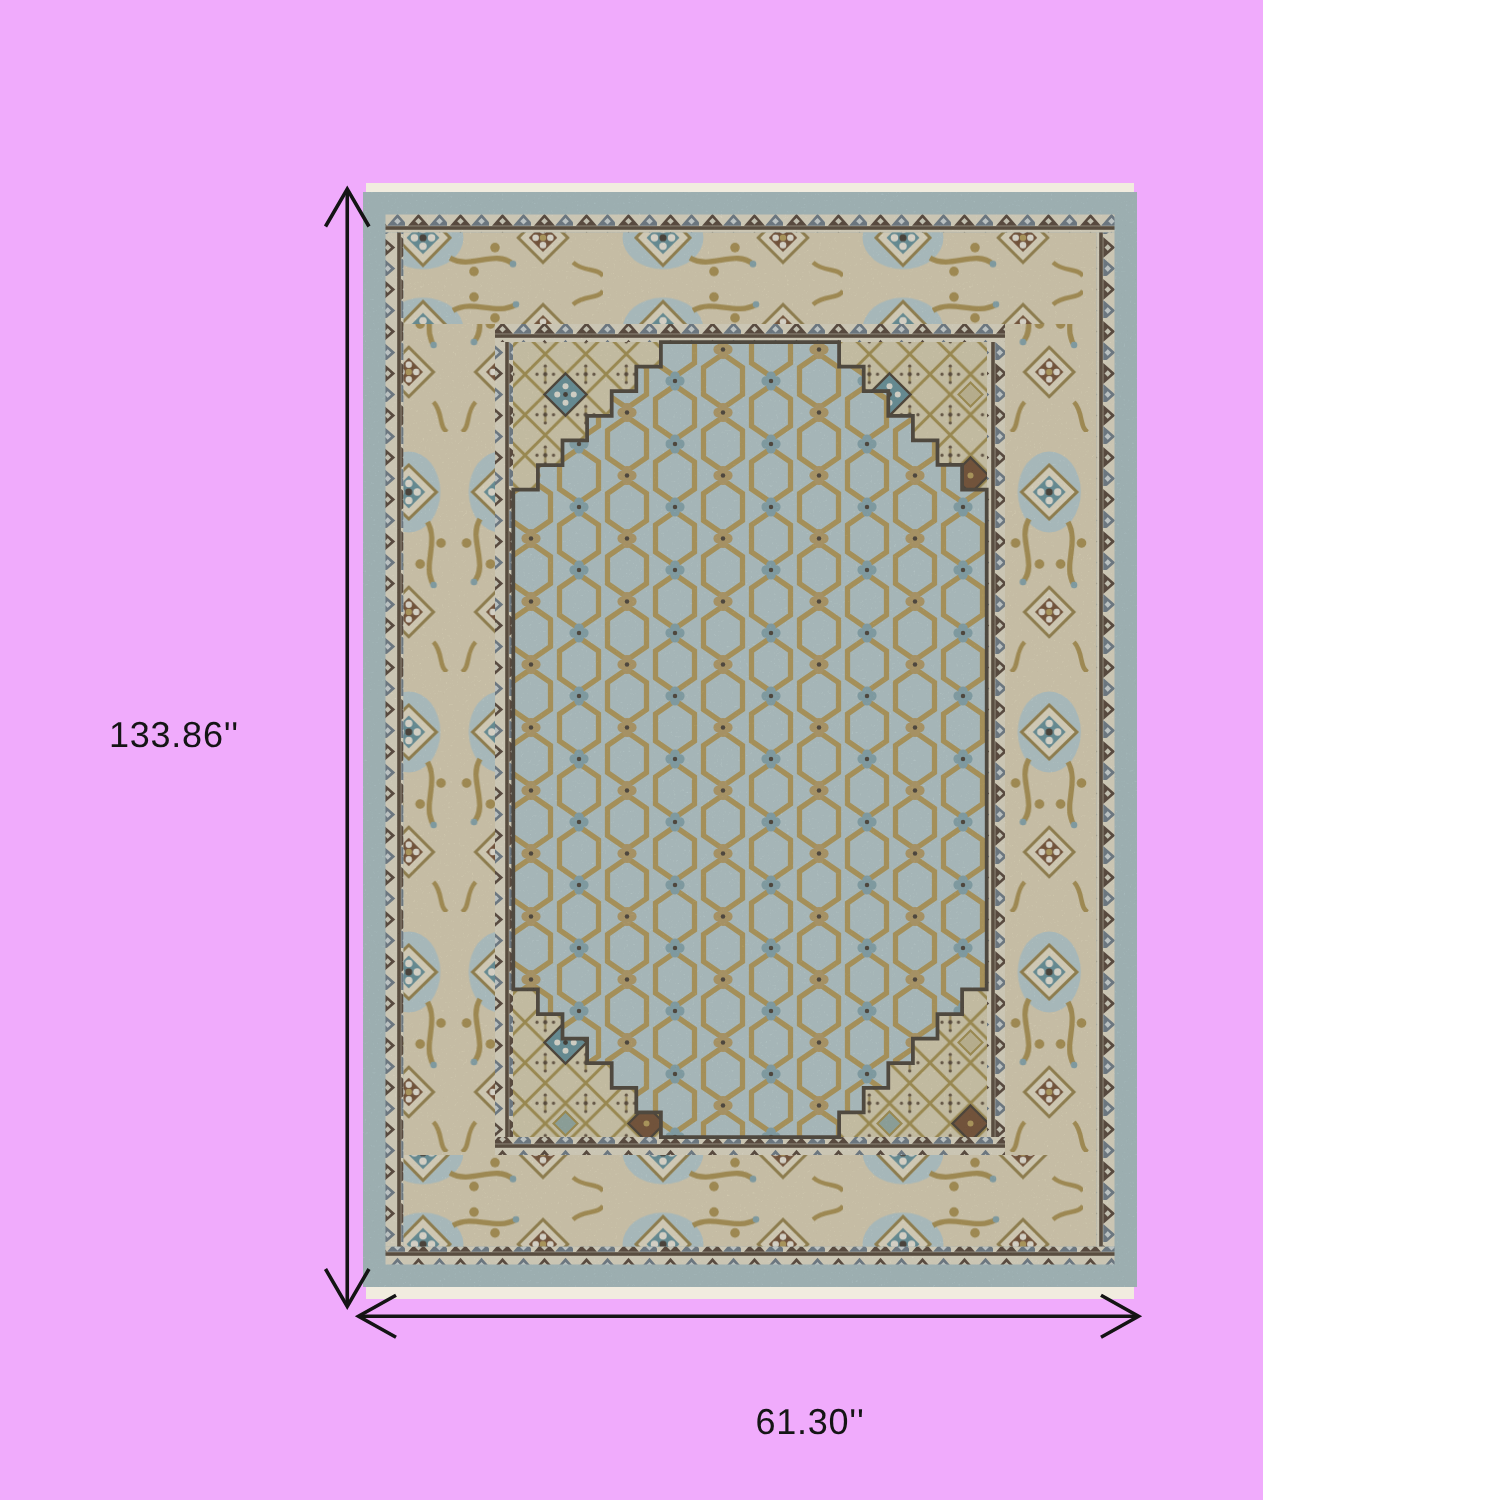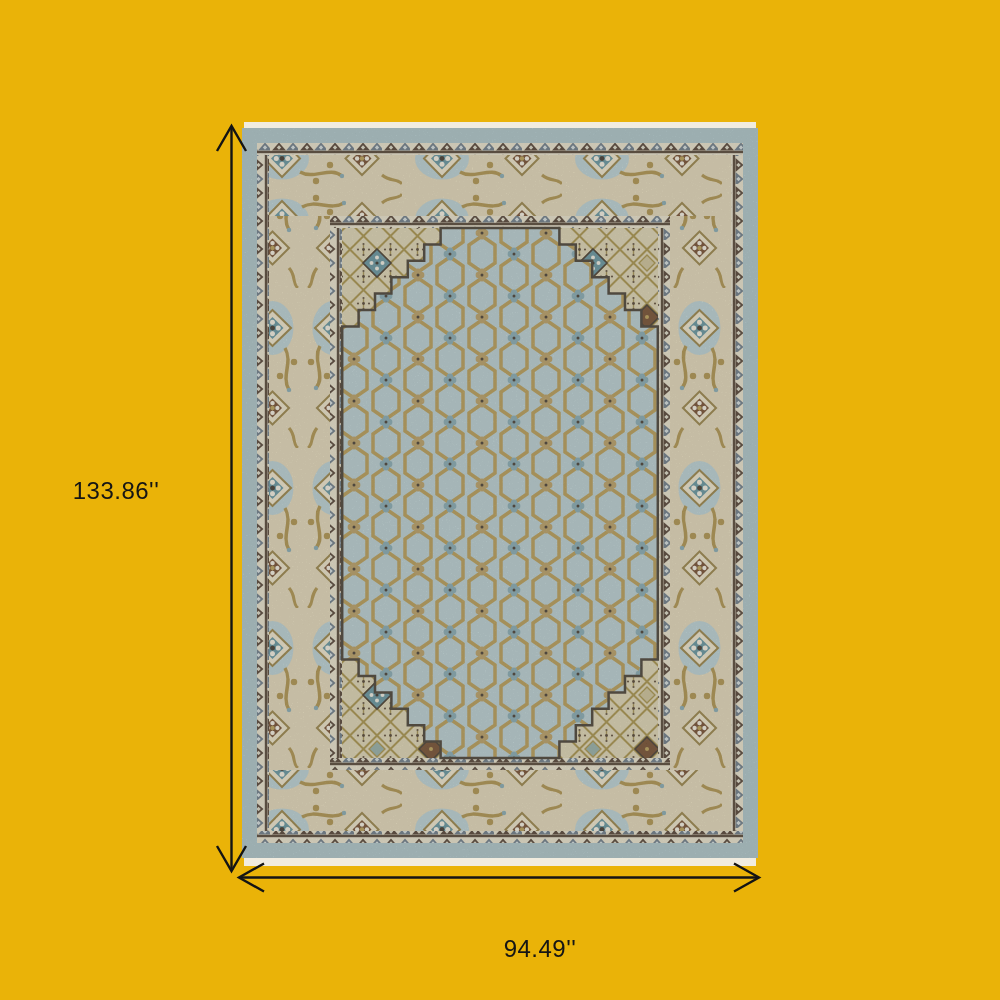--- a/index.html
+++ b/index.html
@@ -3,23 +3,23 @@
 <meta charset="utf-8">
 <style>
   html, body {
     margin: 0;
     padding: 0;
     background: #ffffff;
     font-family: "Liberation Sans", "DejaVu Sans", sans-serif;
   }
   .stage {
     position: relative;
-    width: 1000px;
+    width: 842px;
     height: 1000px;
-    background: #eab308;
+    background: #f0abfc;
     overflow: hidden;
   }
   .stage svg { position: absolute; left: 0; top: 0; }
   .dim-label {
     position: absolute;
     color: #151515;
     font-size: 24px;
     letter-spacing: 0.5px;
     text-align: center;
     white-space: nowrap;
@@ -225,15 +225,15 @@
 
     <g stroke="#141414" stroke-width="2.4" fill="none">
       <line x1="240" y1="877.5" x2="758" y2="877.5"></line>
       <polyline points="264,863.5 239,877.5 264,891.5"></polyline>
       <polyline points="734,863.5 759,877.5 734,891.5"></polyline>
     </g>
   </svg>
 
   <div class="dim-label height">133.86''</div>
 
-  <div class="dim-label width">94.49''</div>
+  <div class="dim-label width">61.30''</div>
 
 </div>
 
 </body></html>

